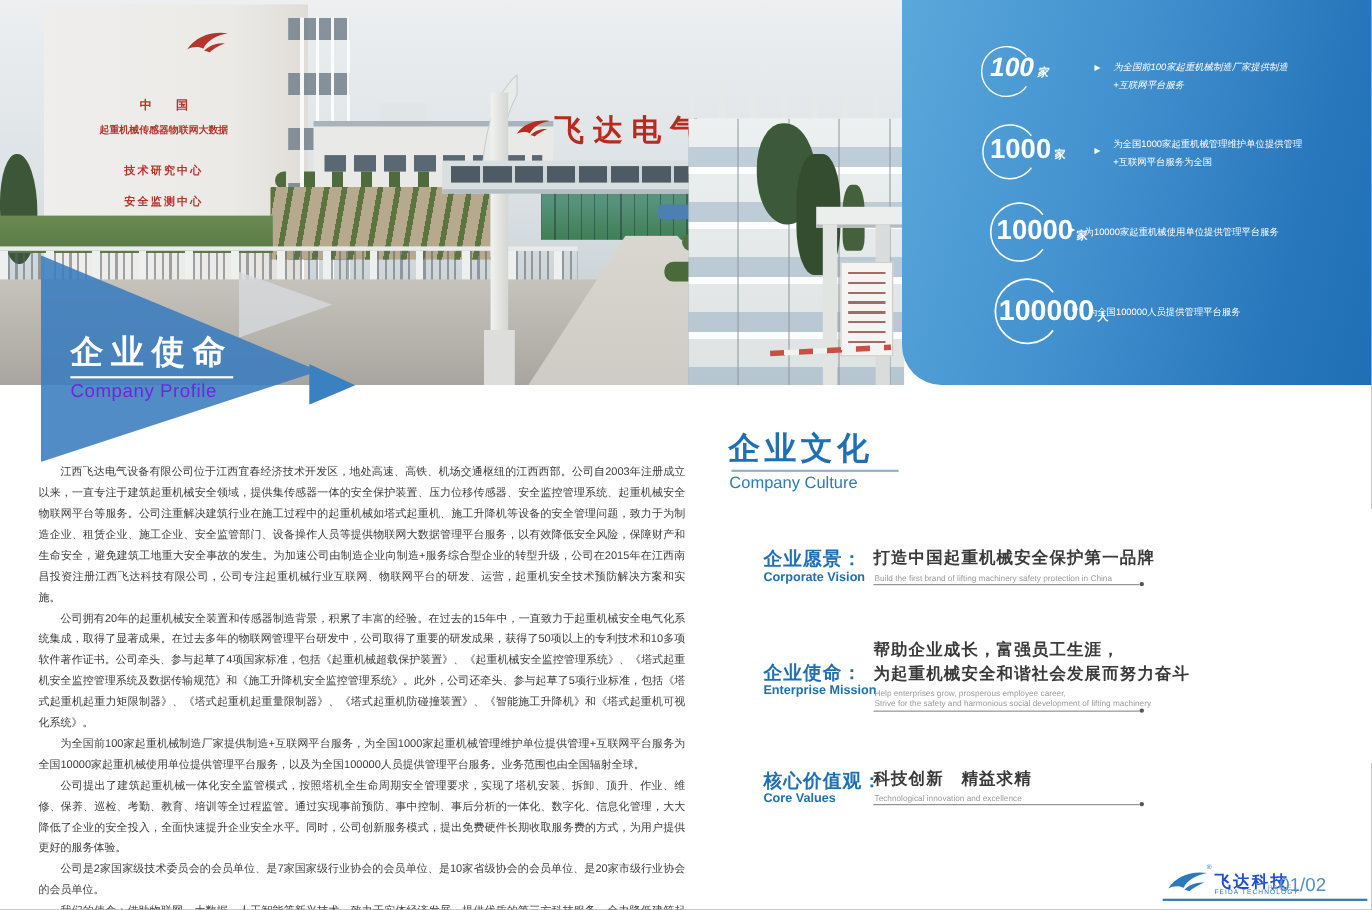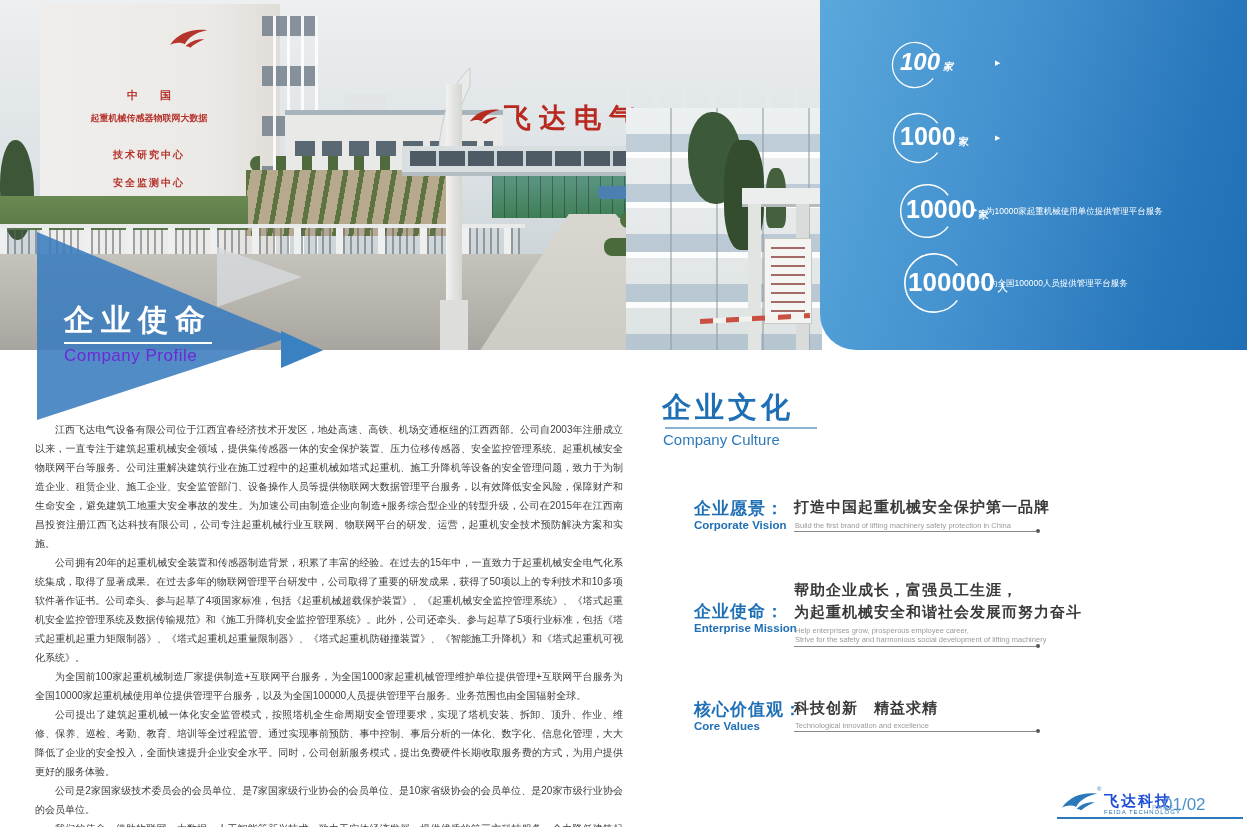--- a/index.html
+++ b/index.html
@@ -186,31 +186,39 @@
 
   <div class="stat" style="top:36px;font-style:italic;">
     <svg class="abs" style="left:7px;top:5px" width="48" height="48" viewBox="0 0 100 100">
         <use href="#arc" stroke="#fff"></use>
       </svg>
     <div class="stat-num" style="left:16px;top:14px;font-size:24px;">
       <span>100</span>
       <span class="stat-unit">家</span>
     </div>
     <div class="stat-arrow" style="left:111px;top:23px;">▶</div>
+    <div class="stat-desc" style="left:128px;top:17px;">
+      <div>为全国前100家起重机械制造厂家提供制造</div>
+      <div>+互联网平台服务</div>
+    </div>
   </div>
 
   <div class="stat" style="top:107px;">
     <svg class="abs" style="left:8px;top:5px" width="52" height="52" viewBox="0 0 100 100">
         <use href="#arc" stroke="#fff"></use>
       </svg>
     <div class="stat-num" style="left:16px;top:17px;font-size:25px;">
       <span>1000</span>
       <span class="stat-unit">家</span>
     </div>
     <div class="stat-arrow" style="left:111px;top:27px;">▶</div>
+    <div class="stat-desc" style="left:128px;top:16px;">
+      <div>为全国1000家起重机械管理维护单位提供管理</div>
+      <div>+互联网平台服务为全国</div>
+    </div>
   </div>
 
   <div class="stat" style="top:180px;">
     <svg class="abs" style="left:15px;top:3px" width="56" height="56" viewBox="0 0 100 100">
         <use href="#arc" stroke="#fff"></use>
       </svg>
     <div class="stat-num" style="left:22px;top:17px;font-size:25px;">
       <span>10000</span>
       <span class="stat-unit">家</span>
     </div>

